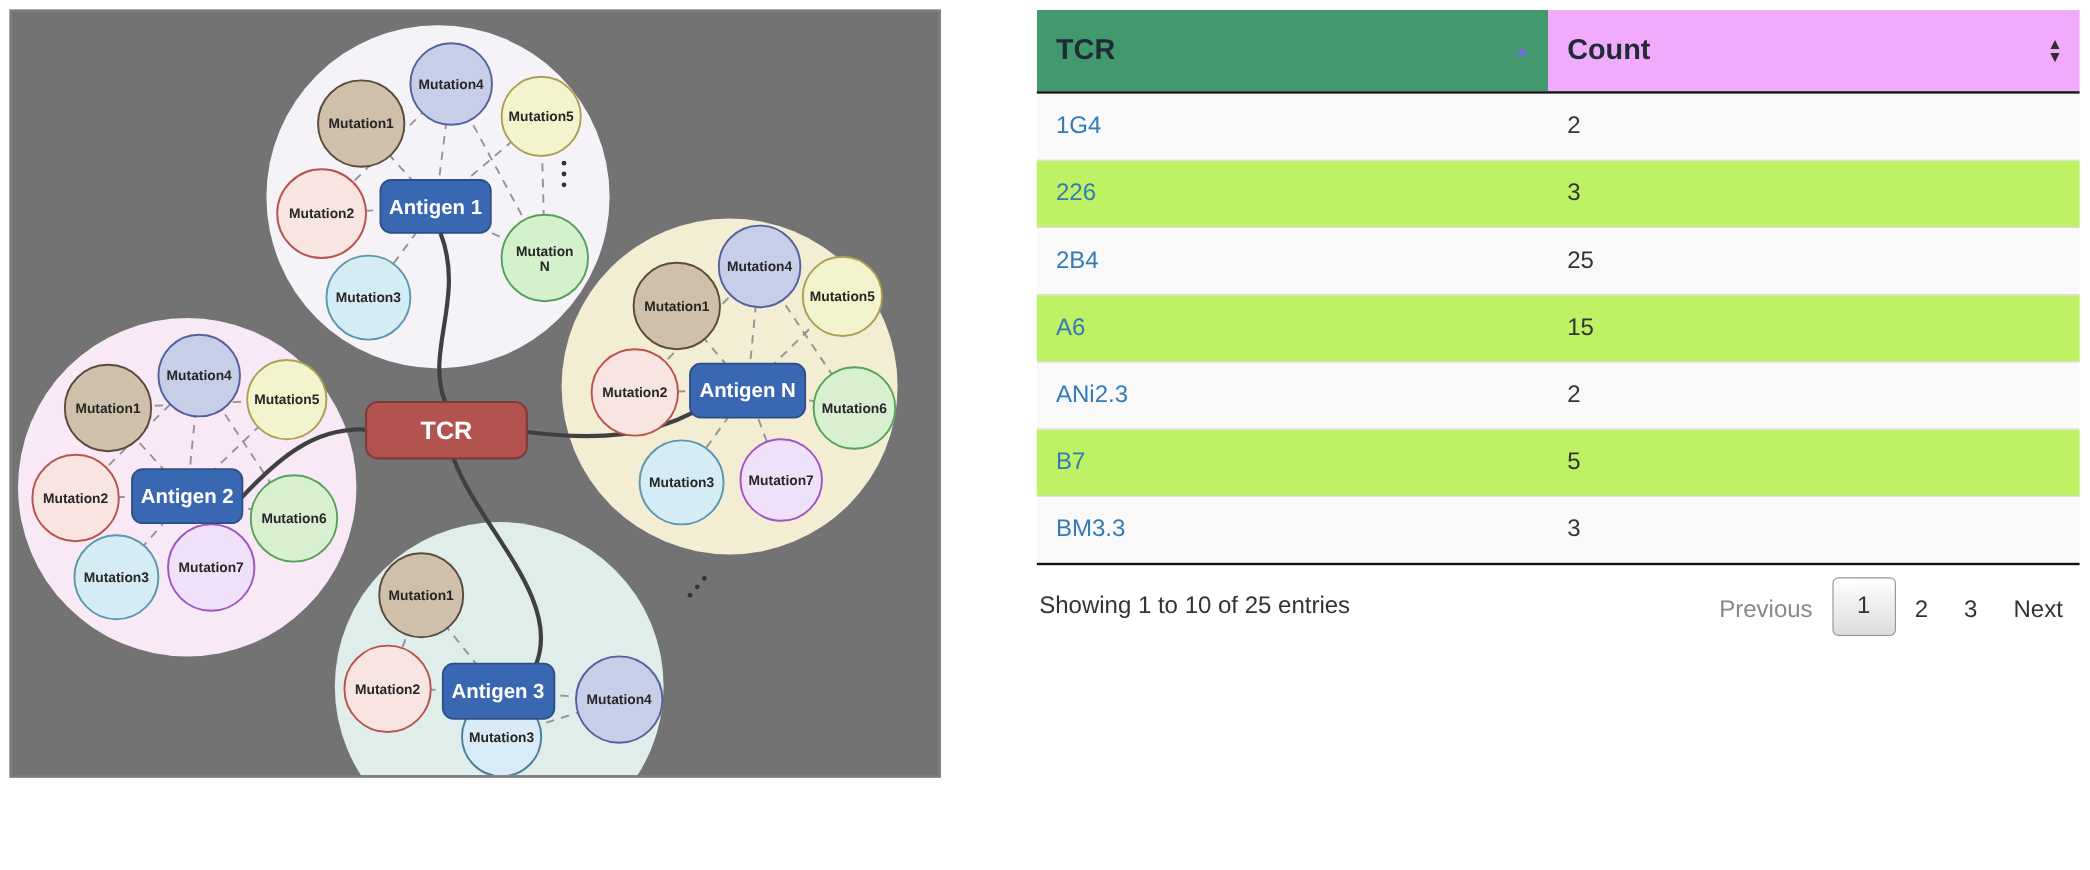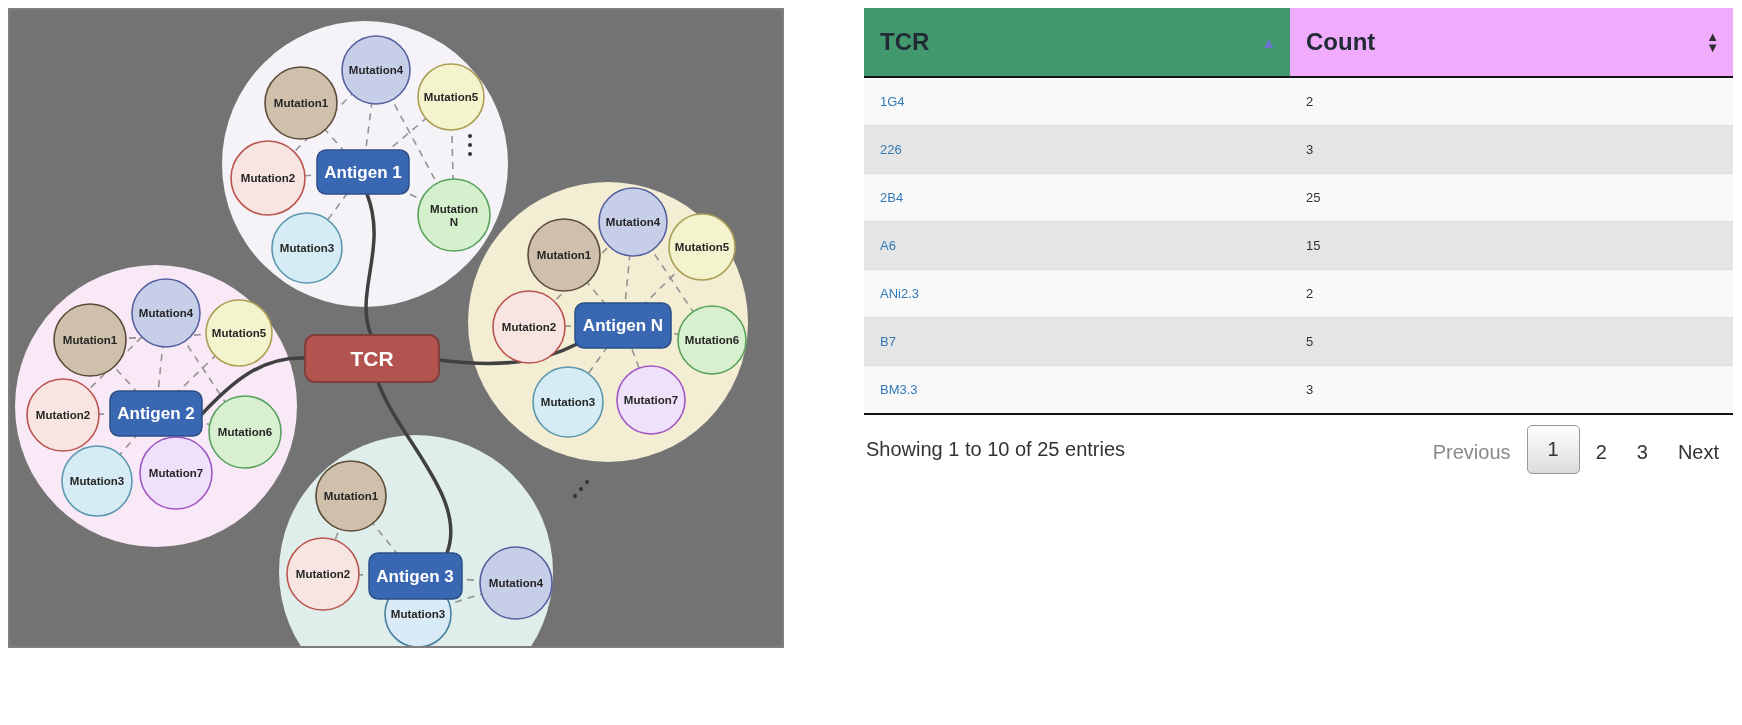--- a/index.html
+++ b/index.html
@@ -24,22 +24,22 @@
   .table-panel{position:absolute;left:864px;top:8px;width:869px;}
   table.tcr-table{width:100%;border-collapse:collapse;border-bottom:2px solid #141414;}
   table.tcr-table th{font-size:24px;font-weight:bold;color:#212b36;text-align:left;
     padding:20px 16px;border-bottom:2px solid #141414;position:relative;cursor:pointer;}
   th.th-tcr{background:#43996E;width:394px;}
   th.th-count{background:#f0abfc;}
   .sort-asc{position:absolute;right:14px;top:50%;transform:translateY(-50%);
     font-size:15px;color:#6d72cf;}
   .sort-both{position:absolute;right:14px;top:50%;transform:translateY(-50%);
     display:flex;flex-direction:column;line-height:11px;font-size:13px;color:#2d2d2d;}
-  table.tcr-table td{font-size:13px;color:#333;padding:16px;}
-  table.tcr-table tbody tr{background:#e5e5e5;}
+  table.tcr-table td{font-size:20px;color:#333;padding:16px;}
+  table.tcr-table tbody tr{background:#bef264;}
   table.tcr-table tbody tr:nth-child(odd){background:#f9f9f9;}
   table.tcr-table tbody tr + tr td{border-top:1px solid #ddd;}
   td a{color:#337ab7;text-decoration:none;}
 
   .table-footer{display:flex;justify-content:space-between;align-items:center;
     margin-top:10px;}
   .entries-info{font-size:20px;color:#333;padding-left:2px;}
   .pagination{display:flex;align-items:flex-end;gap:2px;}
   .page-item{font-size:20px;color:#333;padding:10px 14px;cursor:pointer;}
   .page-prev{color:#888;cursor:default;}

